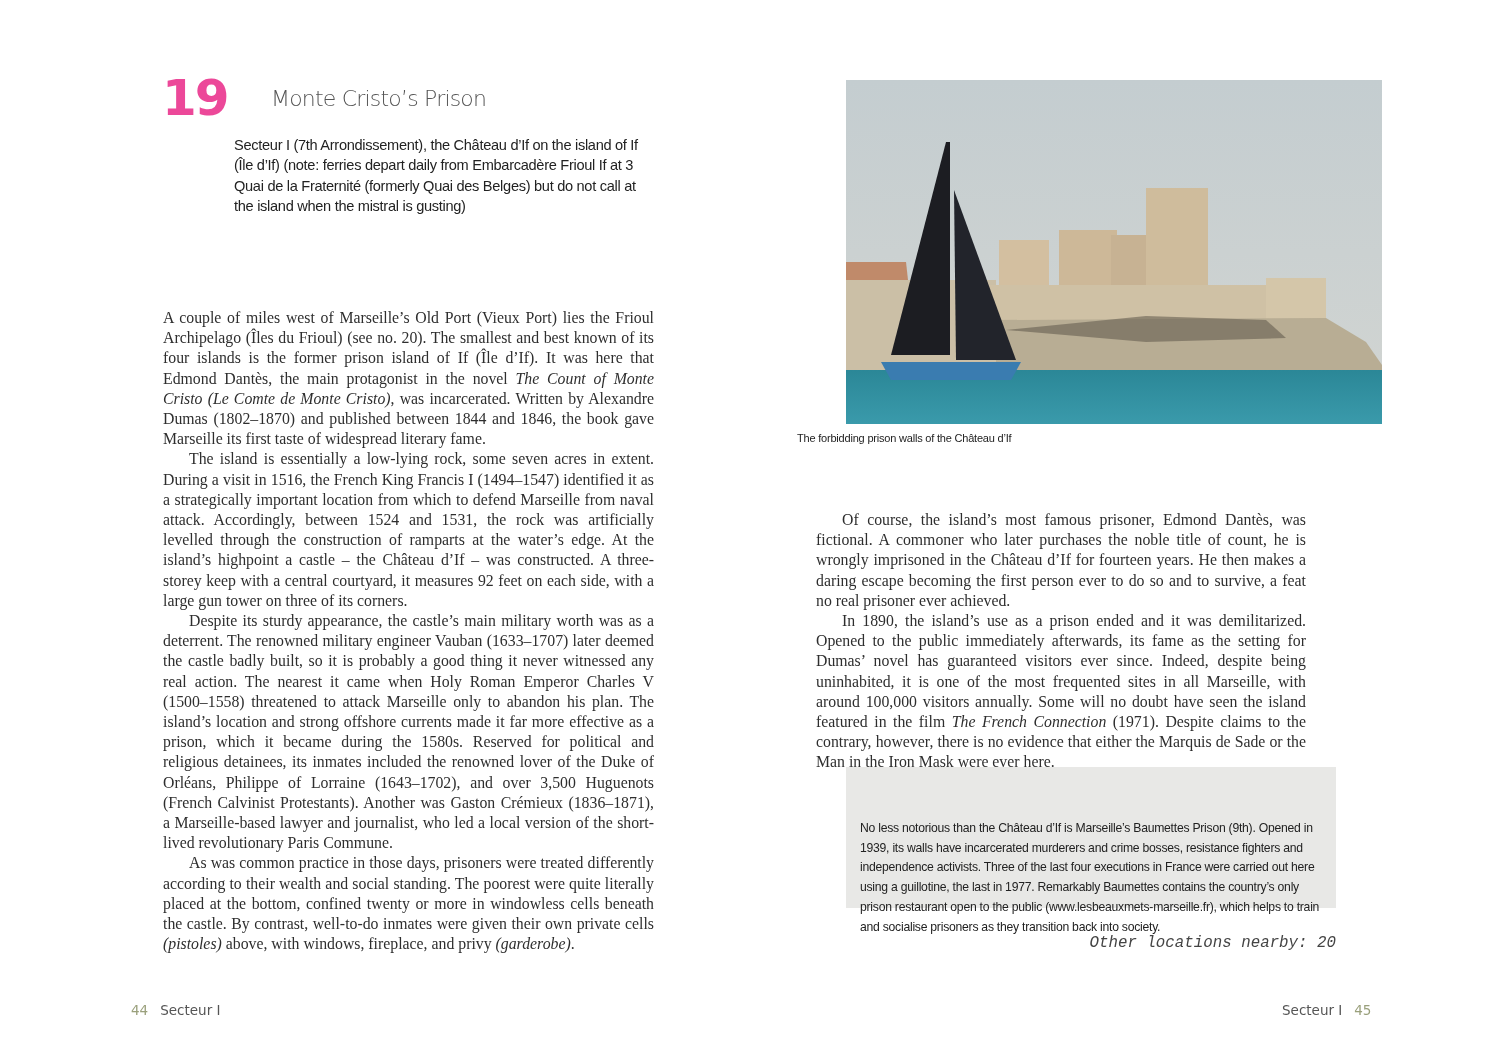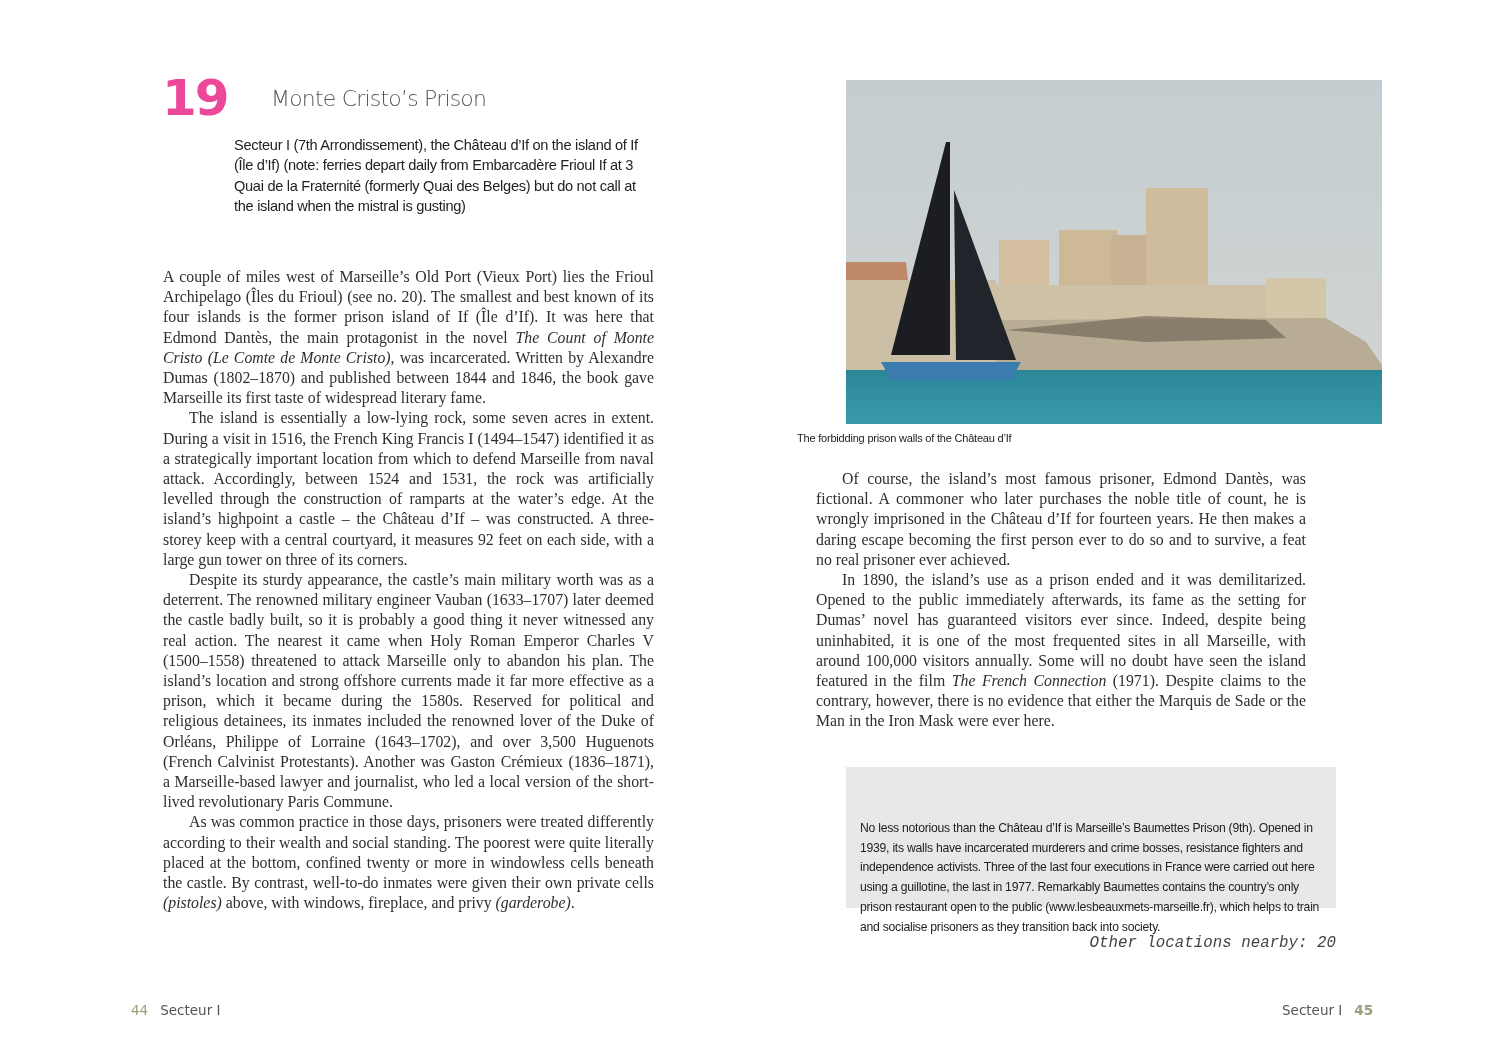--- a/index.html
+++ b/index.html
@@ -23,20 +23,21 @@
   }
   #entry-address {
     position:absolute; left:234px; top:135px; width:420px;
     font-family: "Liberation Sans", sans-serif; font-size:14.6px; line-height:20.3px; color:#222;
     letter-spacing:-0.3px;
   }
   .body-col {
     position:absolute;
     font-family: "Liberation Serif", serif; font-size:15.8px; line-height:20.2px; color:#2e2e2e;
     text-align:justify;
+    margin-top:41px;
   }
   .body-col p { margin:0; text-indent:26px; }
   .body-col p.first { text-indent:0; }
   #left-body { left:163px; top:267px; width:491px; }
   #right-body { left:816px; top:469px; width:490px; }
 
   
   #photo {
     position:absolute; left:846px; top:80px; width:536px; height:344px; overflow:hidden;
     background:#c9d0d2;
@@ -61,21 +62,21 @@
 
   
   .folio {
     position:absolute; top:1002px; font-family: "DejaVu Sans", sans-serif; font-size:13.5px;
   }
   .folio .num { color:#9aa07c; }
   .folio .sec { color:#555; }
   #footer-left { left:131px; }
   #footer-left .sec { margin-left:12px; }
   #footer-right { left:1282px; }
-  #footer-right .num { margin-left:12px;font-weight:bold; }
+  #footer-right .num { margin-left:12px; }
 </style>
 </head>
 <body>
 
 <div id="entry-number">19</div>
 <div id="entry-title">Monte Cristo’s Prison</div>
 <div id="entry-address">Secteur I (7th Arrondissement), the Château d’If on the island of If (Île d’If) (note: ferries depart daily from Embarcadère Frioul If at 3 Quai de la Fraternité (formerly Quai des Belges) but do not call at the island when the mistral is gusting)</div>
 
 <div id="left-body" class="body-col">
   <p class="first"><span>A couple of miles west of Marseille’s Old Port (Vieux Port) lies the Frioul Archipelago (Îles du Frioul) (see no. 20). The smallest and best known of its four islands is the former prison island of If (Île d’If). It was here that Edmond Dantès, the main protagonist in the novel </span><i>The Count of Monte Cristo (Le Comte de Monte Cristo)</i><span>, was incarcerated. Written by Alexandre Dumas (1802–1870) and published between 1844 and 1846, the book gave Marseille its first taste of widespread literary fame.</span></p>

